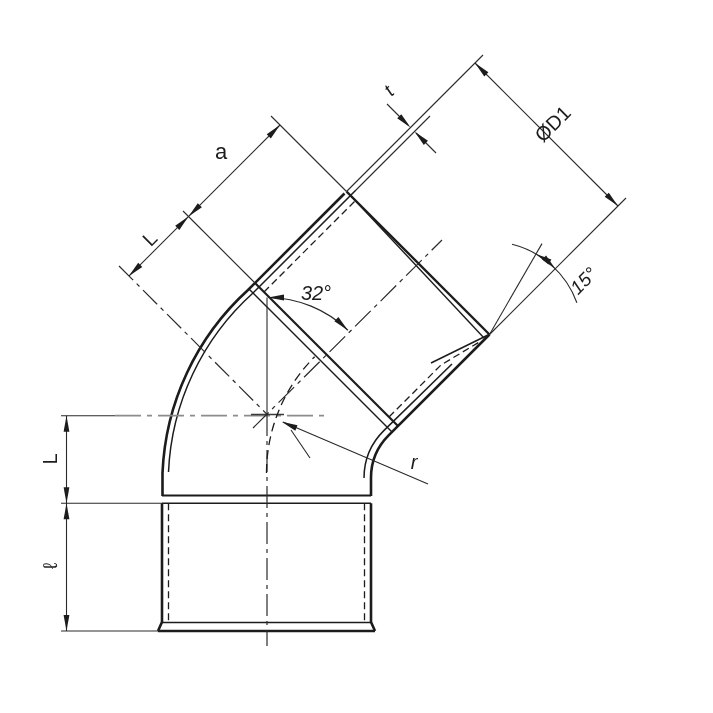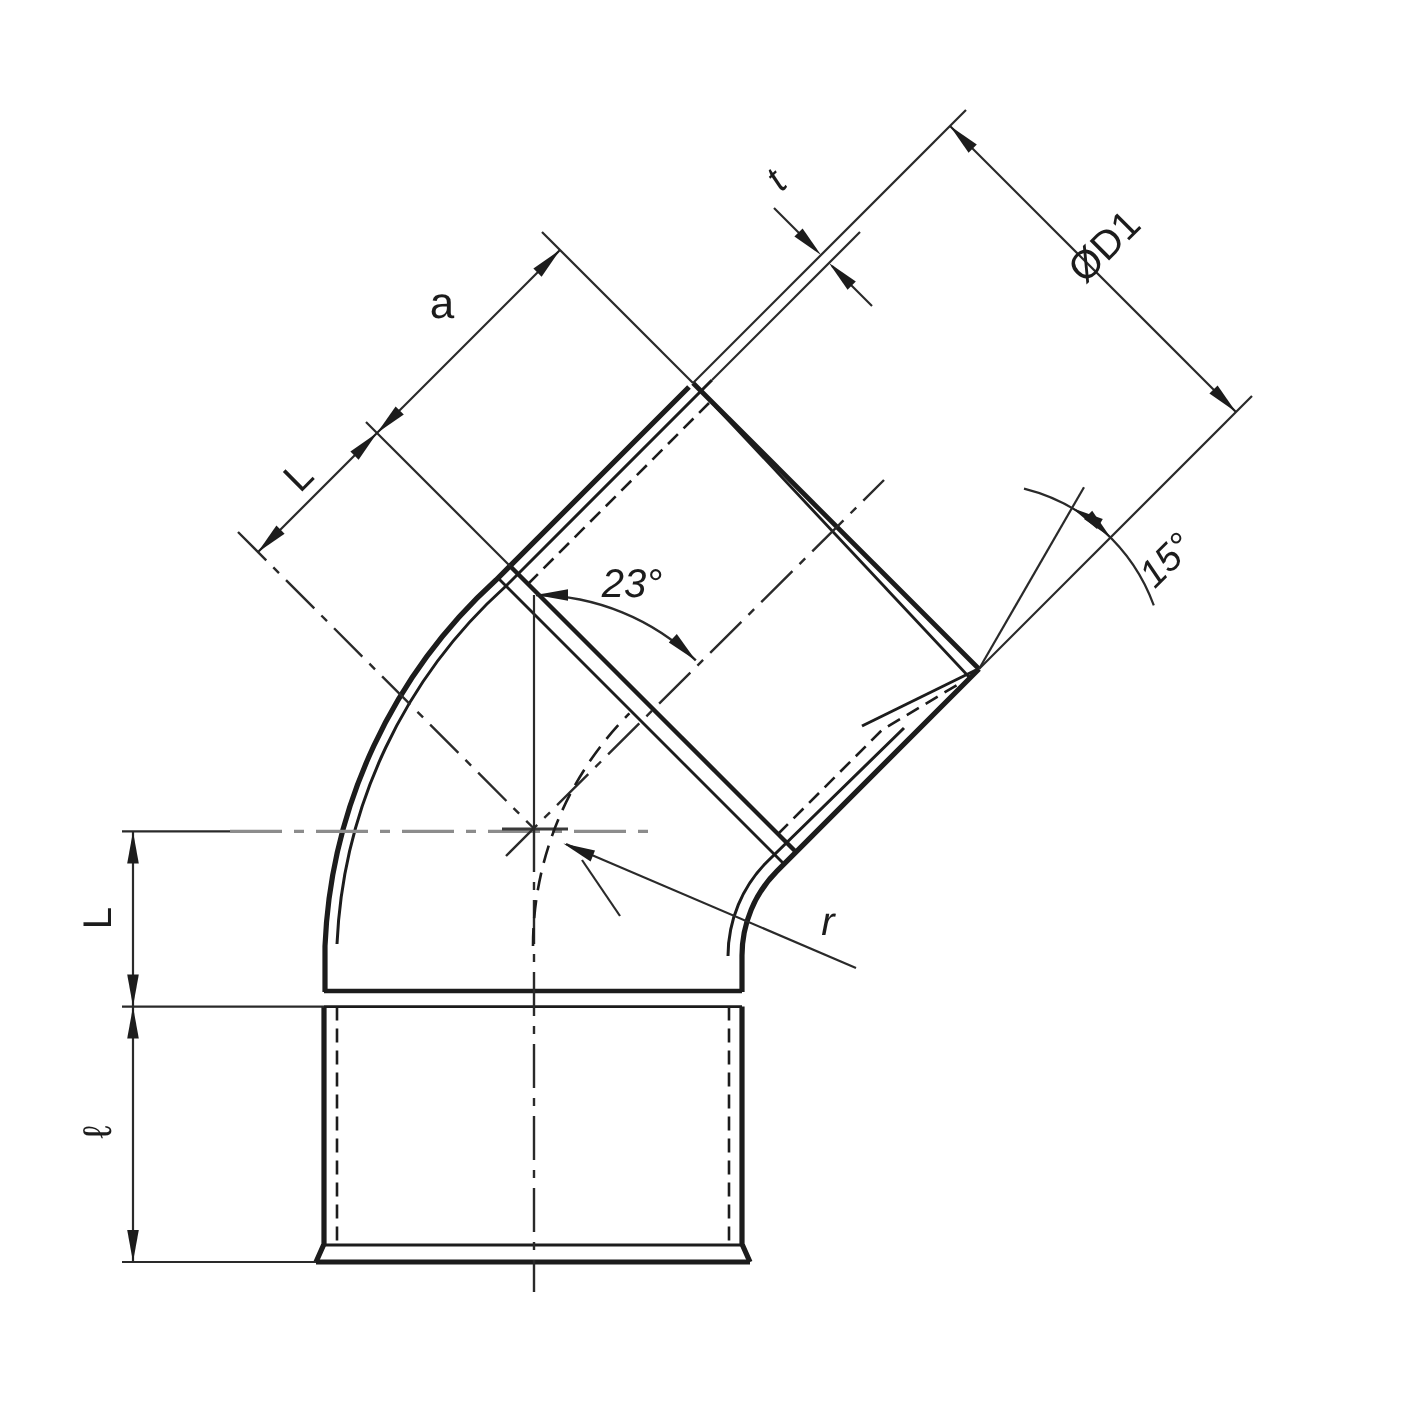--- a/index.html
+++ b/index.html
@@ -102,18 +102,18 @@
       <polygon points="555.3,268.7 542,259.5 546.1,255.4"></polygon>
       <polygon points="281.7,421.7 297.5,425.3 295.3,430.7"></polygon>
     </g>
   </g>
 </svg>
 
 <div class="lbl big" style="left:221px;top:152px;">a</div>
 <div class="lbl r45" style="left:150px;top:239px;">L</div>
 <div class="lbl r90" style="left:50px;top:459px;">L</div>
 <div class="lbl r90" style="left:50px;top:566px;">ℓ</div>
-<div class="lbl it" style="left:316px;top:293px;">23°</div>
+<div class="lbl it" style="left:316px;top:293px;">32°</div>
 <div class="lbl r45 it" style="left:584px;top:281px;font-size:19px;">15°</div>
 <div class="lbl r45" style="left:553px;top:124px;">ØD1</div>
 <div class="lbl r45 it" style="left:389px;top:91px;font-size:19px;">t</div>
 <div class="lbl it" style="left:414px;top:462px;">r</div>
 </div>
 
 </body></html>

